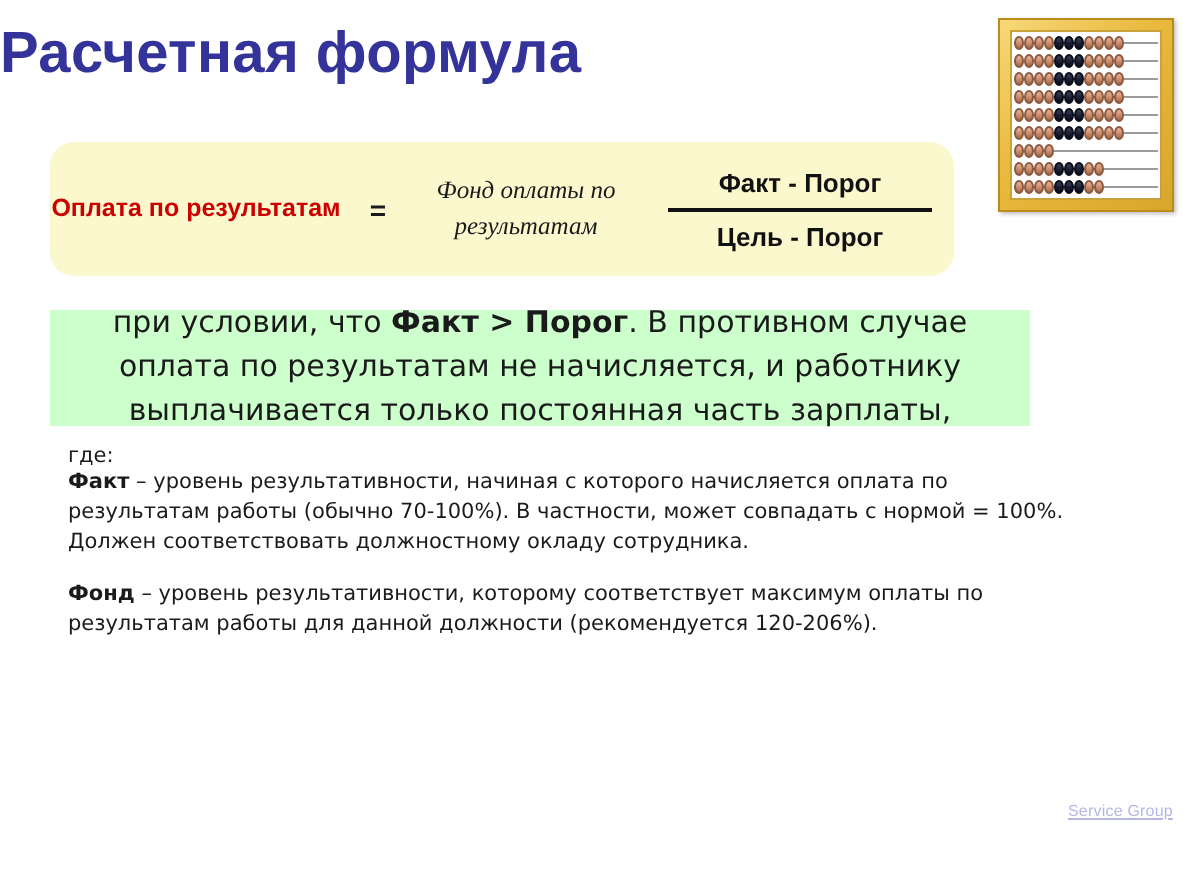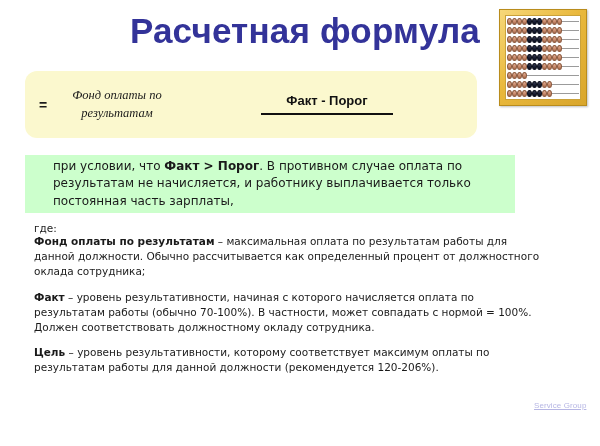--- a/index.html
+++ b/index.html
@@ -14,23 +14,23 @@
     overflow: hidden;
     position: relative;
   }
 
   
   .slide-title {
     position: absolute;
     left: 0;
     top: 11px;
     width: 480px;
-    text-align: right;
-    font-family: "Liberation Sans", sans-serif;
-    font-size: 35px;
+    text-align: left;
+    font-family: "Liberation Sans", sans-serif;
+    font-size: 29px;
     font-weight: bold;
     color: #333399;
     letter-spacing: 0.2px;
     white-space: nowrap;
   }
 
   
   .abacus {
     position: absolute;
     left: 499px;
@@ -156,23 +156,23 @@
     width: 490px;
     height: 58px;
     background: #ccffcc;
     box-sizing: border-box;
     display: flex;
     align-items: center;
     justify-content: center;
     padding: 3px 28px;
   }
   .condition-text {
-    text-align: left;
+    text-align: center;
     font-family: "DejaVu Sans", sans-serif;
-    font-size: 12px;
+    font-size: 15px;
     color: #1a1a1a;
     line-height: 1.45;
   }
   .condition-text b { font-weight: bold; }
 
   
   .body-area {
     position: absolute;
     left: 34px;
     top: 222px;
@@ -355,46 +355,45 @@
           <span class="bead dark"></span>
           <span class="bead dark"></span>
         <span class="bead"></span>
           <span class="bead"></span>
       </div>
     </div>
   </div>
 </div>
 
 <div class="formula-box">
+  <div class="formula-lhs">Оплата по результатам</div>
   <div class="formula-equals">=</div>
   <div class="formula-fund">Фонд оплаты по результатам</div>
   <div class="formula-fraction">
     <div class="frac-num">Факт - Порог</div>
     <div class="frac-bar"></div>
+    <div class="frac-den">Цель - Порог</div>
   </div>
 </div>
 
 <div class="condition-box">
   <div class="condition-text">
     <span>при условии, что </span><b>Факт &gt; Порог</b><span>. В противном случае оплата по результатам не начисляется, и работнику выплачивается только постоянная часть зарплаты,</span>
   </div>
 </div>
 
 <div class="body-area">
   <div class="lead-in">где:</div>
 
-  <div class="defn">
-    <span class="term">Фонд оплаты по результатам</span><span> – максимальная оплата по результатам работы для данной должности. Обычно рассчитывается как определенный процент от должностного оклада сотрудника;</span>
-  </div>
 
 
   <div class="defn">
     <span class="term">Факт</span><span> – уровень результативности, начиная с которого начисляется оплата по результатам работы (обычно 70-100%). В частности, может совпадать с нормой = 100%. Должен соответствовать должностному окладу сотрудника.</span>
   </div>
 
   <div class="defn">
-    <span class="term">Цель</span><span> – уровень результативности, которому соответствует максимум оплаты по результатам работы для данной должности (рекомендуется 120-206%).</span>
+    <span class="term">Фонд</span><span> – уровень результативности, которому соответствует максимум оплаты по результатам работы для данной должности (рекомендуется 120-206%).</span>
   </div>
 </div>
 
 <div class="kpi-logo">
   <div class="kpi-sub">Service Group</div>
 </div>
 
 </body></html>

